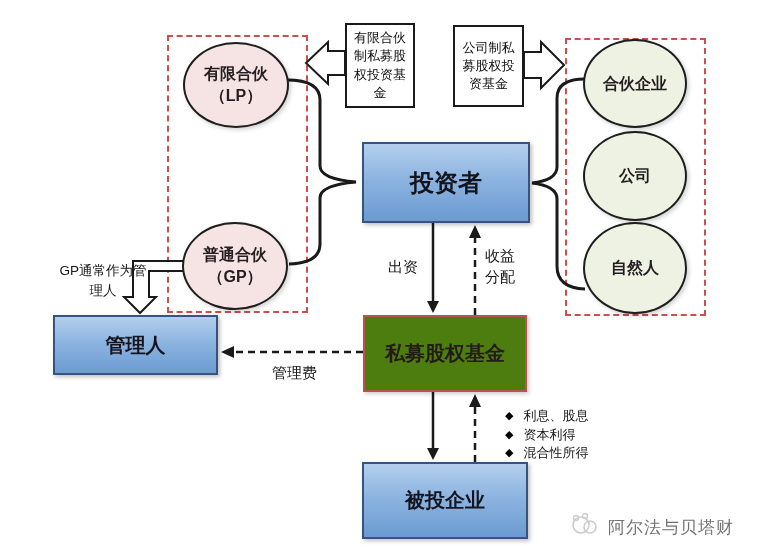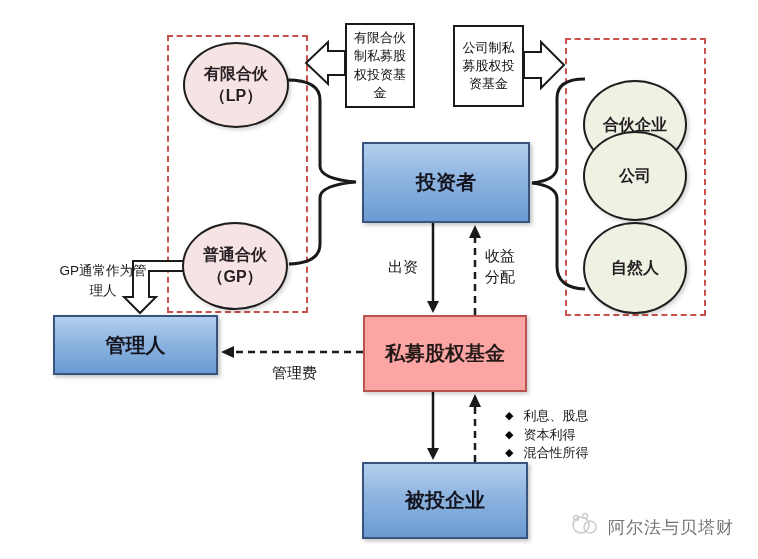--- a/index.html
+++ b/index.html
@@ -5,21 +5,21 @@
   html,body{margin:0;padding:0;background:#ffffff;}
   body{font-family:"Liberation Sans","DejaVu Sans",sans-serif;}
   #stage{position:relative;width:758px;height:559px;background:#ffffff;overflow:hidden;}
   .abs{position:absolute;box-sizing:border-box;}
   svg.overlay{position:absolute;left:0;top:0;width:758px;height:559px;z-index:2;}
   .dashedrect{border:2px dashed #c9504c;z-index:1;}
   .node{z-index:3;display:flex;align-items:center;justify-content:center;text-align:center;}
   .bluebox{background:linear-gradient(180deg,#b3cfee 0%,#8db4e0 45%,#6b9bd2 100%);
            border:2px solid #38537c;color:#14141e;font-weight:bold;font-size:19px;
            box-shadow:2px 2px 4px rgba(0,0,0,.25);}
-  .pinkbox{background:#fca5a5;border:2px solid #b8534e;color:#241a18;font-weight:bold;
+  .pinkbox{background:#4d7c0f;border:2px solid #b8534e;color:#241a18;font-weight:bold;
            font-size:19px;box-shadow:2px 2px 4px rgba(0,0,0,.2);}
   .whitebox{background:#ffffff;border:2px solid #1a1a1a;color:#111;font-size:13px;
             line-height:1.4;padding:3px 4px;}
   .circle{border-radius:50%;border:2px solid #1e1e1e;font-weight:bold;font-size:16px;
           line-height:1.35;color:#241d22;box-shadow:2px 2px 4px rgba(0,0,0,.18);}
   .pinkcircle{background:#f5e4e3;}
   .greencircle{background:#eef2e2;}
   .edgelabel{z-index:4;color:#161616;font-size:15px;line-height:1.4;}
   .note{z-index:4;color:#161616;font-size:13.5px;line-height:1.5;text-align:center;margin-top:16px;}
   .bullets{z-index:4;color:#161616;font-size:13px;line-height:1.2;}
@@ -71,31 +71,31 @@
     <span>普通合伙（GP）</span>
   </div>
 
   <div class="abs node whitebox" style="left:345px;top:23px;width:70px;height:85px;">
     <span>有限合伙制私募股权投资基金</span>
   </div>
   <div class="abs node whitebox" style="left:453px;top:25px;width:71px;height:82px;">
     <span>公司制私募股权投资基金</span>
   </div>
 
-  <div class="abs node circle greencircle" style="left:583px;top:39px;width:104px;height:89px;padding:0 16px;margin-top:41px;">
+  <div class="abs node circle greencircle" style="left:583px;top:39px;width:104px;height:89px;padding:0 16px;">
     <span>合伙企业</span>
   </div>
   <div class="abs node circle greencircle" style="left:583px;top:131px;width:104px;height:90px;">
     <span>公司</span>
   </div>
   <div class="abs node circle greencircle" style="left:583px;top:222px;width:104px;height:92px;">
     <span>自然人</span>
   </div>
 
-  <div class="abs node bluebox" style="left:362px;top:142px;width:168px;height:81px;font-size:20px;">
+  <div class="abs node bluebox" style="left:362px;top:142px;width:168px;height:81px;font-size:24px;">
     <span>投资者</span>
   </div>
   <div class="abs node bluebox" style="left:53px;top:315px;width:165px;height:60px;font-size:20px;">
     <span>管理人</span>
   </div>
   <div class="abs node pinkbox" style="left:363px;top:315px;width:164px;height:77px;font-size:20px;">
     <span>私募股权基金</span>
   </div>
   <div class="abs node bluebox" style="left:362px;top:462px;width:166px;height:77px;font-size:20px;">
     <span>被投企业</span>

